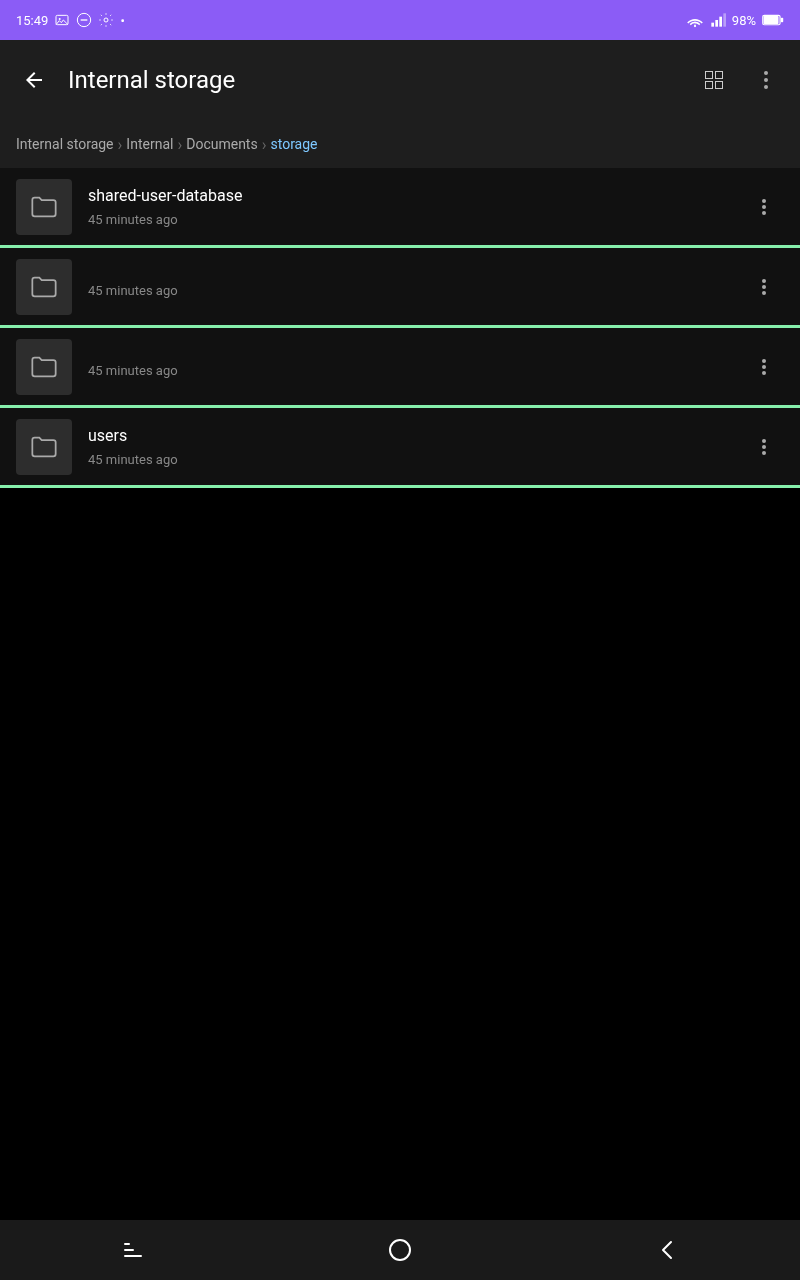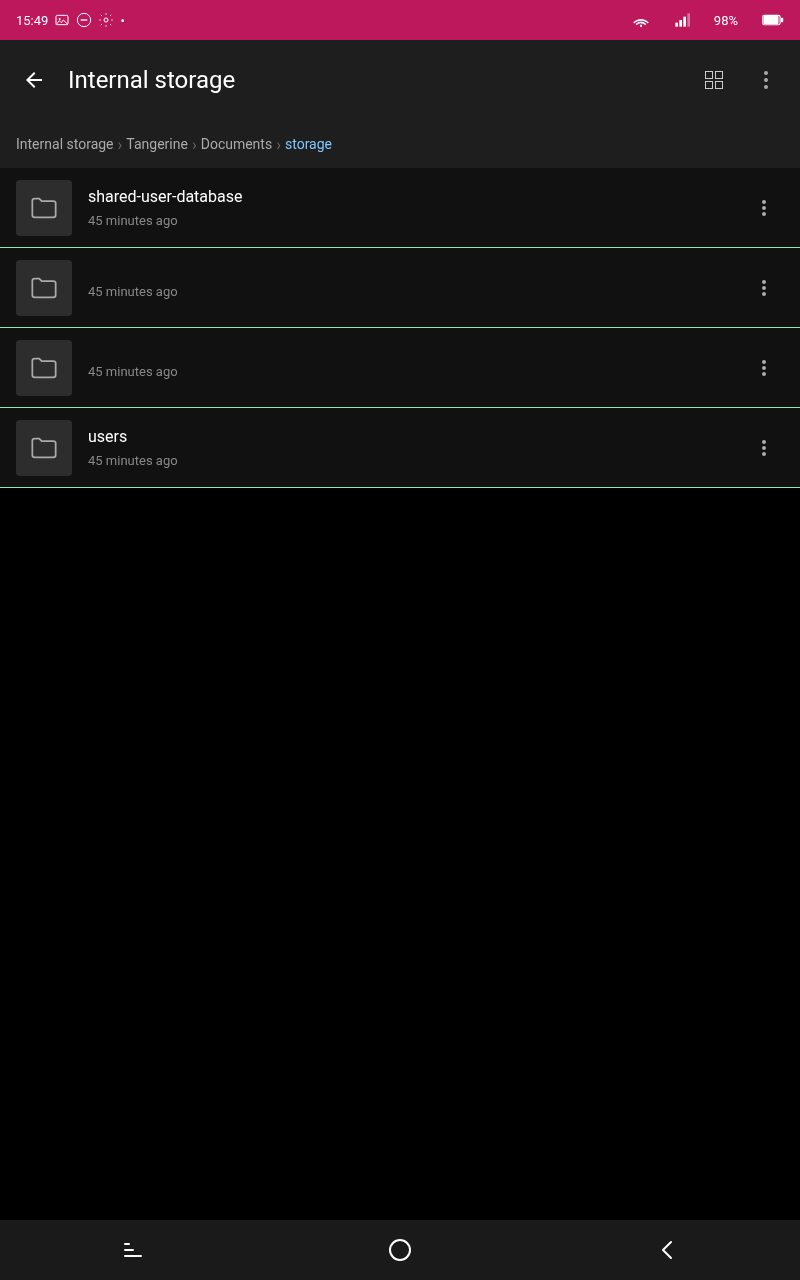--- a/index.html
+++ b/index.html
@@ -10,37 +10,37 @@
       background: #000;
       font-family: 'Roboto', Arial, sans-serif;
       color: #fff;
       overflow: hidden;
       position: relative;
     }
 
     
     .status-bar {
       height: 40px;
-      background: #be185d;
+      background: #8b5cf6;
       display: flex;
       align-items: center;
       justify-content: space-between;
       padding: 0 16px;
       font-size: 13px;
       color: #fff;
     }
     .status-left {
       display: flex;
       align-items: center;
       gap: 6px;
     }
     .status-right {
       display: flex;
       align-items: center;
-      gap: 24px;
+      gap: 6px;
     }
 
     
     .app-bar {
       height: 80px;
       background: #1e1e1e;
       display: flex;
       align-items: center;
       padding: 0 12px;
       gap: 12px;
@@ -95,21 +95,21 @@
 
     
     .file-list {
       background: #111;
     }
     .file-item {
       display: flex;
       align-items: center;
       padding: 0 16px;
       height: 80px;
-      border-bottom: 1px solid #86efac;
+      border-bottom: 3px solid #86efac;
       cursor: pointer;
       position: relative;
     }
 
     .folder-icon-wrap {
       width: 56px;
       height: 56px;
       background: #2d2d2d;
       border-radius: 4px;
       display: flex;
@@ -265,21 +265,21 @@
         <div class="dot"></div>
         <div class="dot"></div>
       </div>
     </button>
   </div>
 </div>
 
 <div class="breadcrumb">
   <span class="breadcrumb-item">Internal storage</span>
   <span class="breadcrumb-sep">›</span>
-  <span class="breadcrumb-item">Tangerine</span>
+  <span class="breadcrumb-item">Internal</span>
   <span class="breadcrumb-sep">›</span>
   <span class="breadcrumb-item">Documents</span>
   <span class="breadcrumb-sep">›</span>
   <span class="breadcrumb-item active">storage</span>
 </div>
 
 <div class="file-list">
 
   <div class="file-item">
     <div class="folder-icon-wrap">

